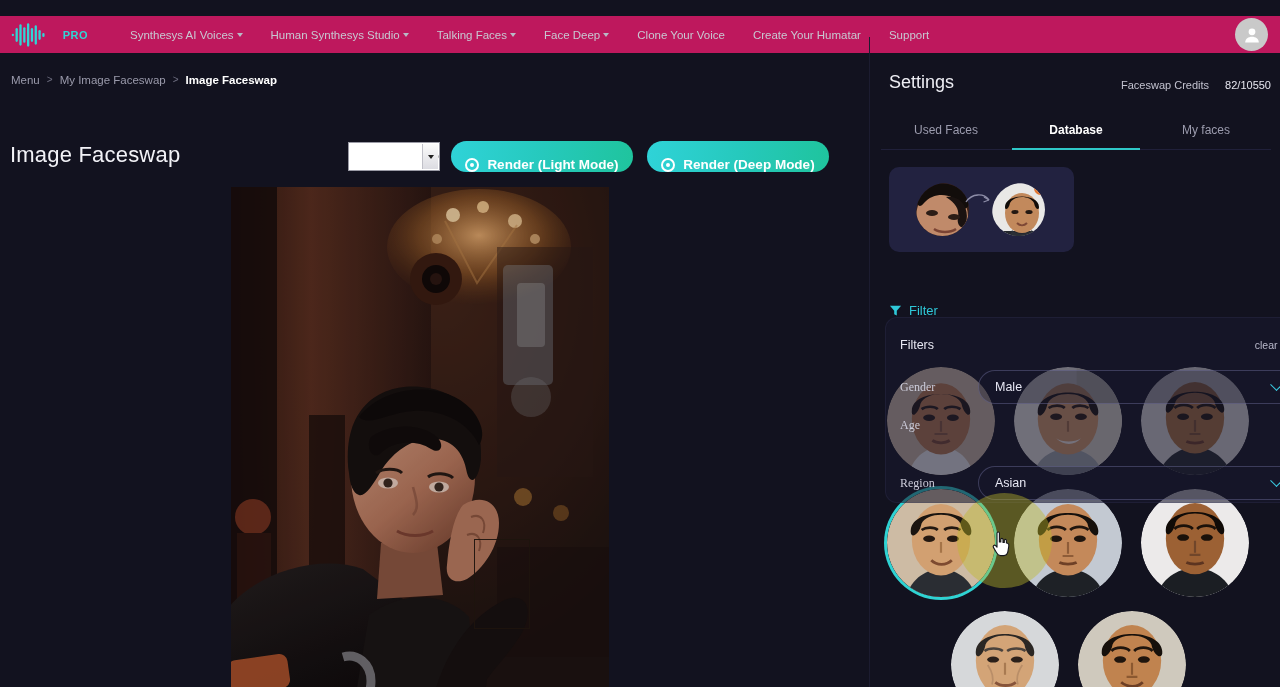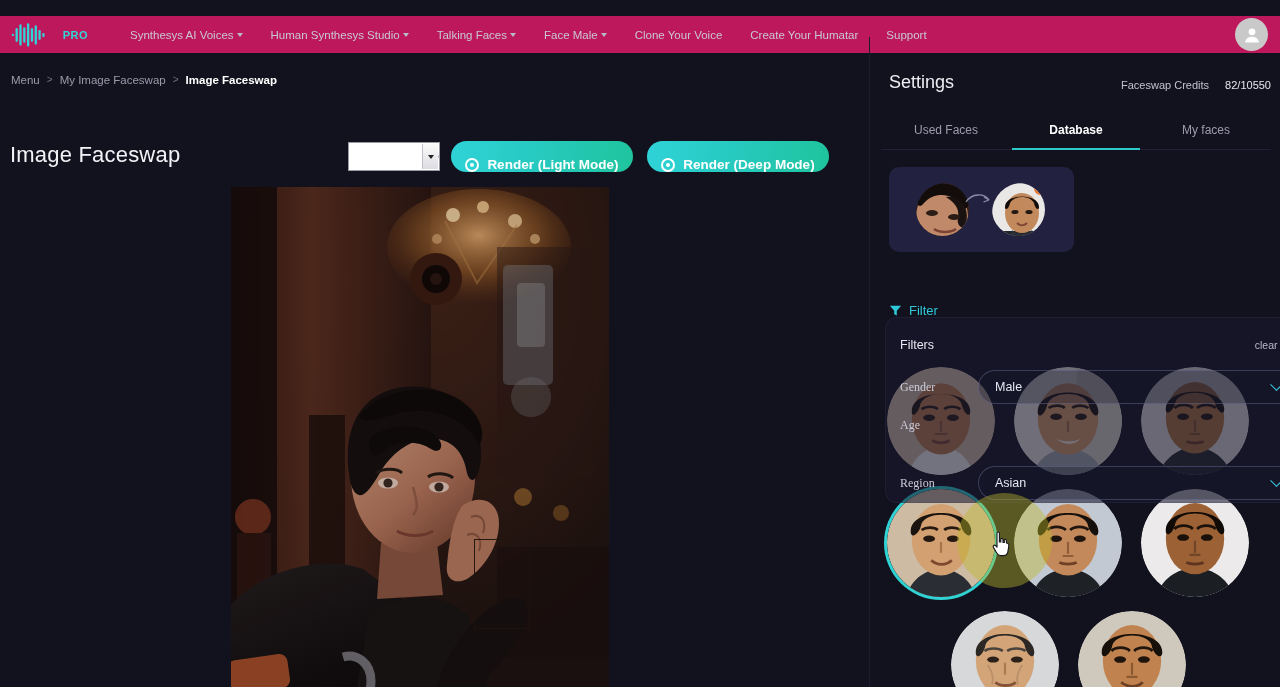--- a/index.html
+++ b/index.html
@@ -230,21 +230,21 @@
       </div>
       <div class="nav-item">
         <span>Human Synthesys Studio</span>
         <span class="caret-down"></span>
       </div>
       <div class="nav-item">
         <span>Talking Faces</span>
         <span class="caret-down"></span>
       </div>
       <div class="nav-item">
-        <span>Face Male</span>
+        <span>Face Deep</span>
         <span class="caret-down"></span>
       </div>
       <div class="nav-item">
         <span>Clone Your Voice</span>
       </div>
       <div class="nav-item">
         <span>Create Your Humatar</span>
       </div>
       <div class="nav-item">
         <span>Support</span>

